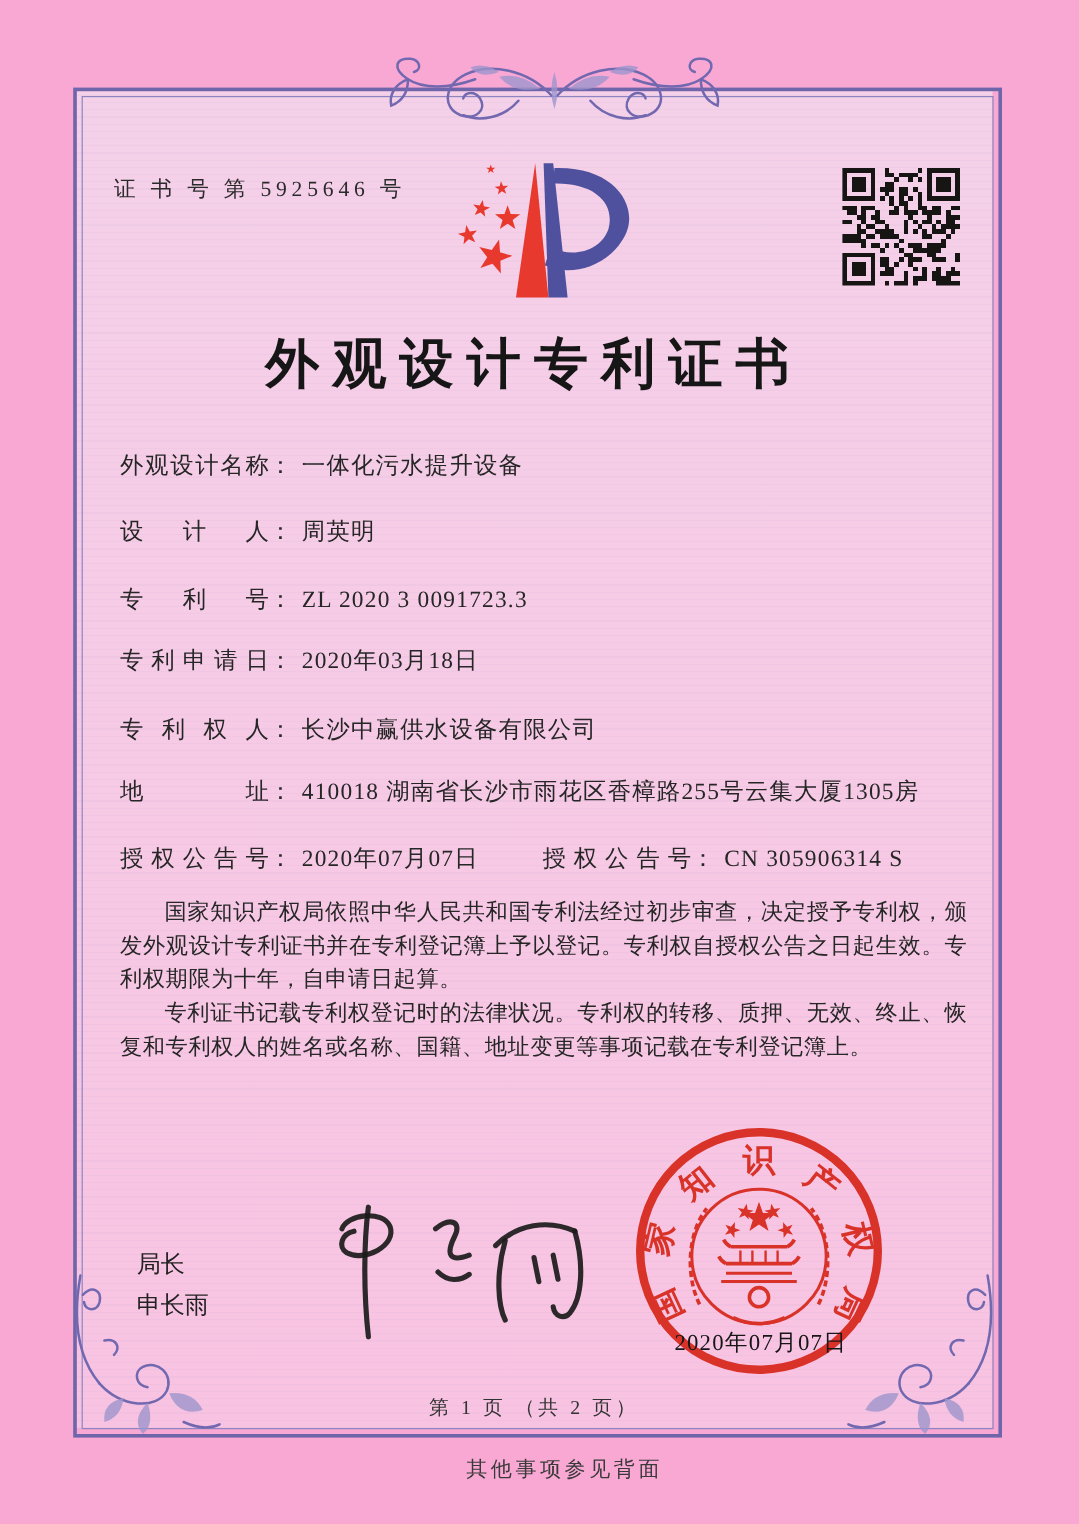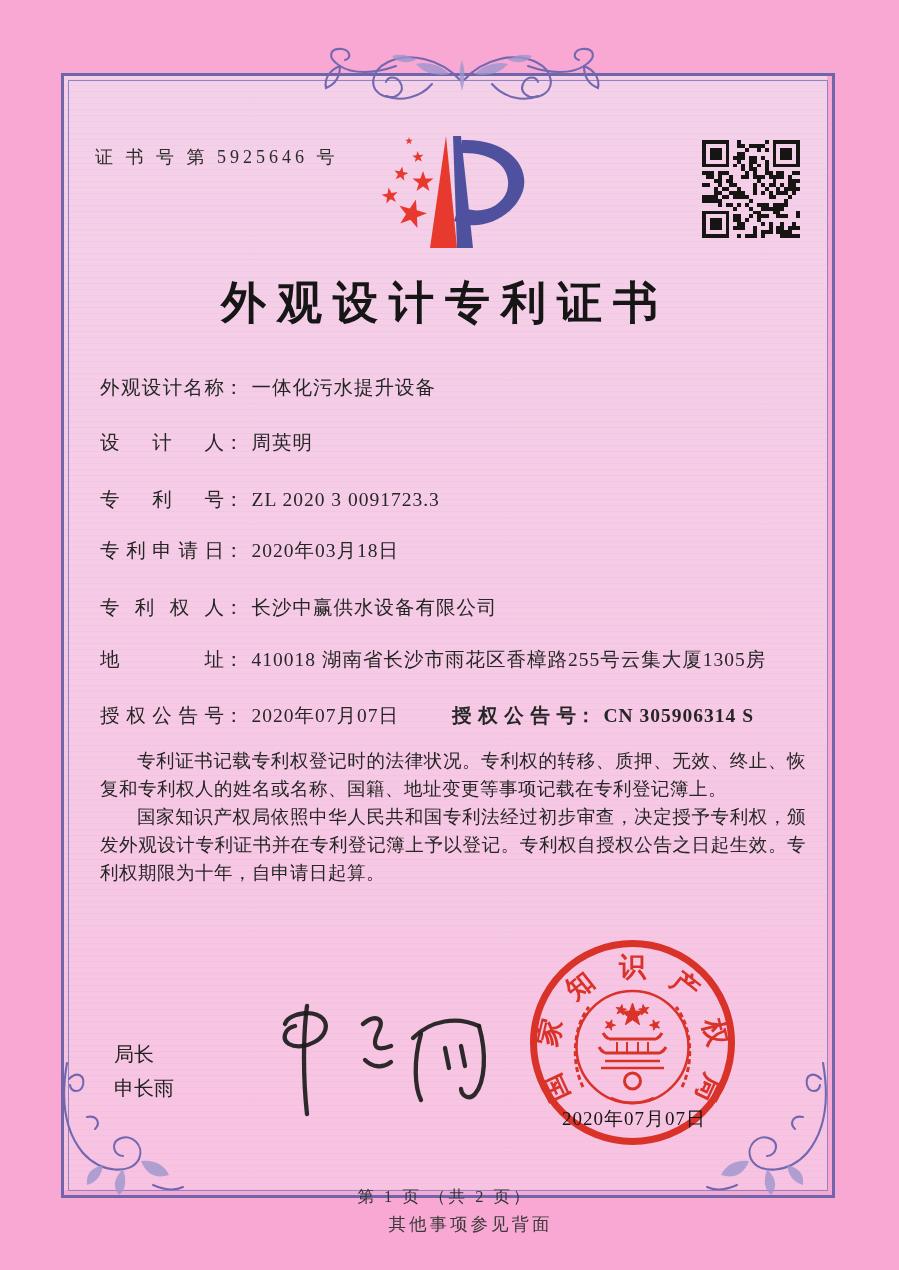--- a/index.html
+++ b/index.html
@@ -19,36 +19,36 @@
   .orn .leaf{fill:#9d95cc;stroke:none;opacity:.8;}
   .cert-no{position:absolute;left:95px;top:145px;font-size:18px;letter-spacing:4px;color:#2b2b2b;z-index:3;}
   .logo{position:absolute;left:360px;top:130px;width:185px;height:120px;z-index:3;}
   .qr{position:absolute;left:702px;top:140px;width:98px;height:98px;z-index:3;shape-rendering:crispEdges;}
   .title{position:absolute;left:61px;top:273px;width:768px;text-align:center;
     font-size:45px;font-weight:700;letter-spacing:11px;color:#161616;z-index:3;}
   .frow{position:absolute;left:100px;width:720px;font-size:19.5px;color:#262626;z-index:3;white-space:nowrap;}
   .flabel{display:inline-block;width:124px;text-align:justify;text-align-last:justify;vertical-align:bottom;}
   .fcolon{display:inline-block;margin-right:8px;}
   .fvalue{letter-spacing:1px;}
-  .pair2{position:absolute;left:352px;top:0;font-weight:bold;}
+  .pair2{position:absolute;left:352px;top:0;}
   .bodytext{position:absolute;left:100px;top:747px;width:706px;font-size:18.5px;line-height:28px;
     letter-spacing:.5px;color:#262626;text-align:justify;z-index:3;}
   .bodytext p{margin:0;text-indent:2em;}
   .officer{position:absolute;left:114px;top:1037px;font-size:20px;line-height:34px;color:#222;z-index:3;}
   .sig{position:absolute;left:245px;top:996px;width:265px;height:125px;z-index:3;}
   .sig path{stroke:#1b1b1b;stroke-width:4.3;fill:none;stroke-linecap:round;stroke-linejoin:round;opacity:.92;}
   .seal{position:absolute;left:525px;top:935px;width:215px;height:215px;z-index:3;opacity:.93;}
   .seal *{stroke:#d7281c;}
   .seal text{fill:#d7281c;stroke:none;font-size:27px;font-weight:700;
     font-family:"Liberation Serif","DejaVu Serif",serif;text-anchor:middle;}
   .seal .st{fill:#d7281c;stroke:none;}
   .seal-date{position:absolute;left:528px;top:1106px;width:212px;text-align:center;
     font-size:19px;letter-spacing:1px;color:#161616;z-index:4;}
   .page-info{position:absolute;left:61px;top:1162px;width:768px;text-align:center;
-    font-size:16.5px;letter-spacing:3px;color:#333;z-index:3;margin-top:24px;}
+    font-size:16.5px;letter-spacing:3px;color:#333;z-index:3;}
   .back-note{position:absolute;left:0;top:1212px;width:899px;text-align:center;
     font-size:17.5px;letter-spacing:3px;color:#3a3a3a;z-index:3;padding-left:21px;}
   .qr path{fill:#171513;}
 </style>
 </head>
 <body>
 
 <div class="page">
 
   <div class="paper-tint"></div>
@@ -140,22 +140,22 @@
     <span class="flabel">地址</span><span class="fcolon">：</span><span class="fvalue">410018 湖南省长沙市雨花区香樟路255号云集大厦1305房</span>
   </div>
   <div class="frow" style="top:702px">
     <span class="flabel">授权公告号</span><span class="fcolon">：</span><span class="fvalue">2020年07月07日</span>
     <span class="pair2">
       <span class="flabel">授权公告号</span><span class="fcolon">：</span><span class="fvalue">CN 305906314 S</span>
     </span>
   </div>
 
   <div class="bodytext">
+    <p>国家知识产权局依照中华人民共和国专利法经过初步审查，决定授予专利权，颁发外观设计专利证书并在专利登记簿上予以登记。专利权自授权公告之日起生效。专利权期限为十年，自申请日起算。</p>
     <p>专利证书记载专利权登记时的法律状况。专利权的转移、质押、无效、终止、恢复和专利权人的姓名或名称、国籍、地址变更等事项记载在专利登记簿上。</p>
-    <p>国家知识产权局依照中华人民共和国专利法经过初步审查，决定授予专利权，颁发外观设计专利证书并在专利登记簿上予以登记。专利权自授权公告之日起生效。专利权期限为十年，自申请日起算。</p>
   </div>
 
   <div class="officer">
     <div>局长</div>
     <div>申长雨</div>
   </div>
 
   <svg class="sig" viewBox="0 0 265 125">
     <path d="M62,10 C58,40 58,82 62,118"></path>
     <path d="M40,28 C44,16 74,12 80,26 C86,42 58,56 44,48 C36,43 40,32 50,30"></path>

